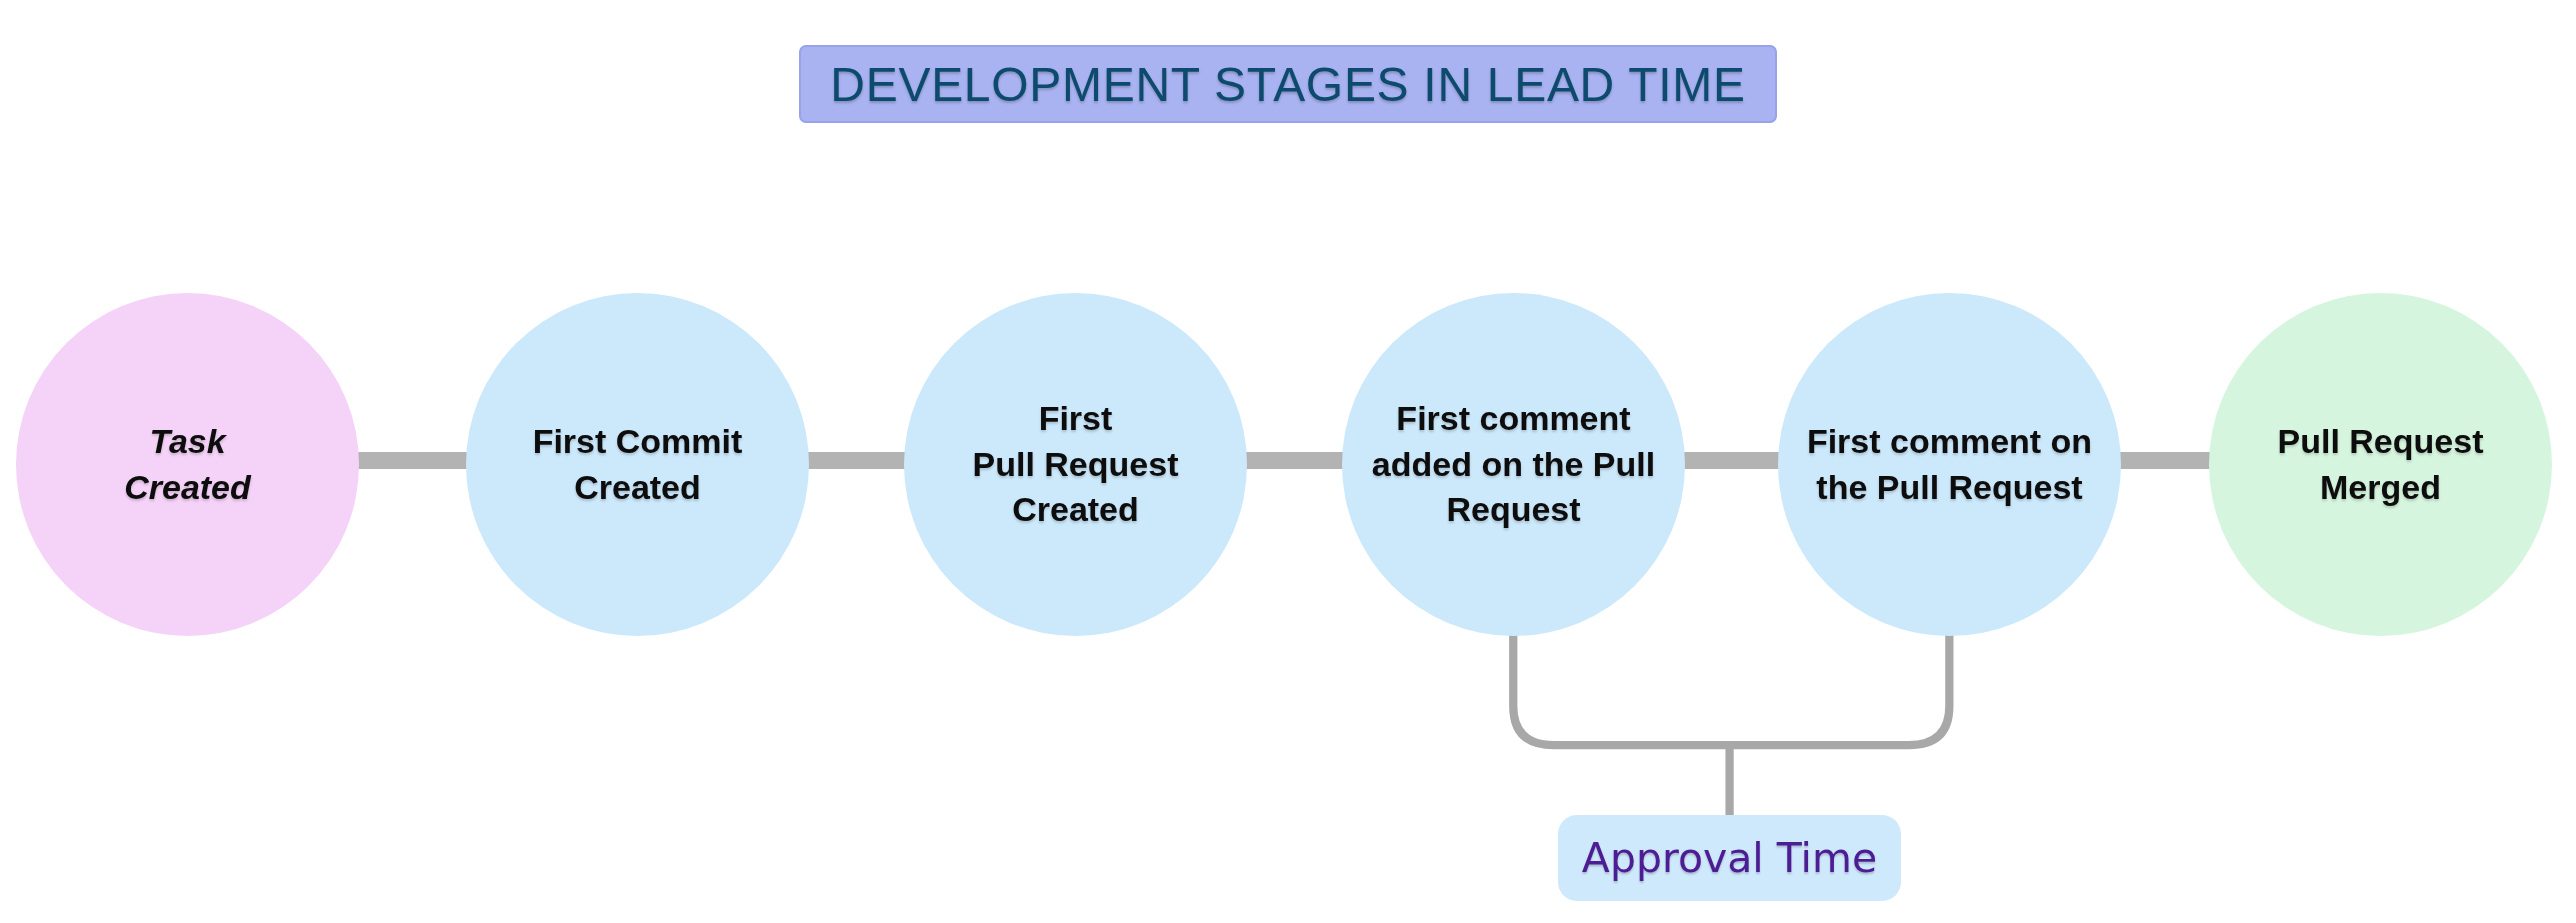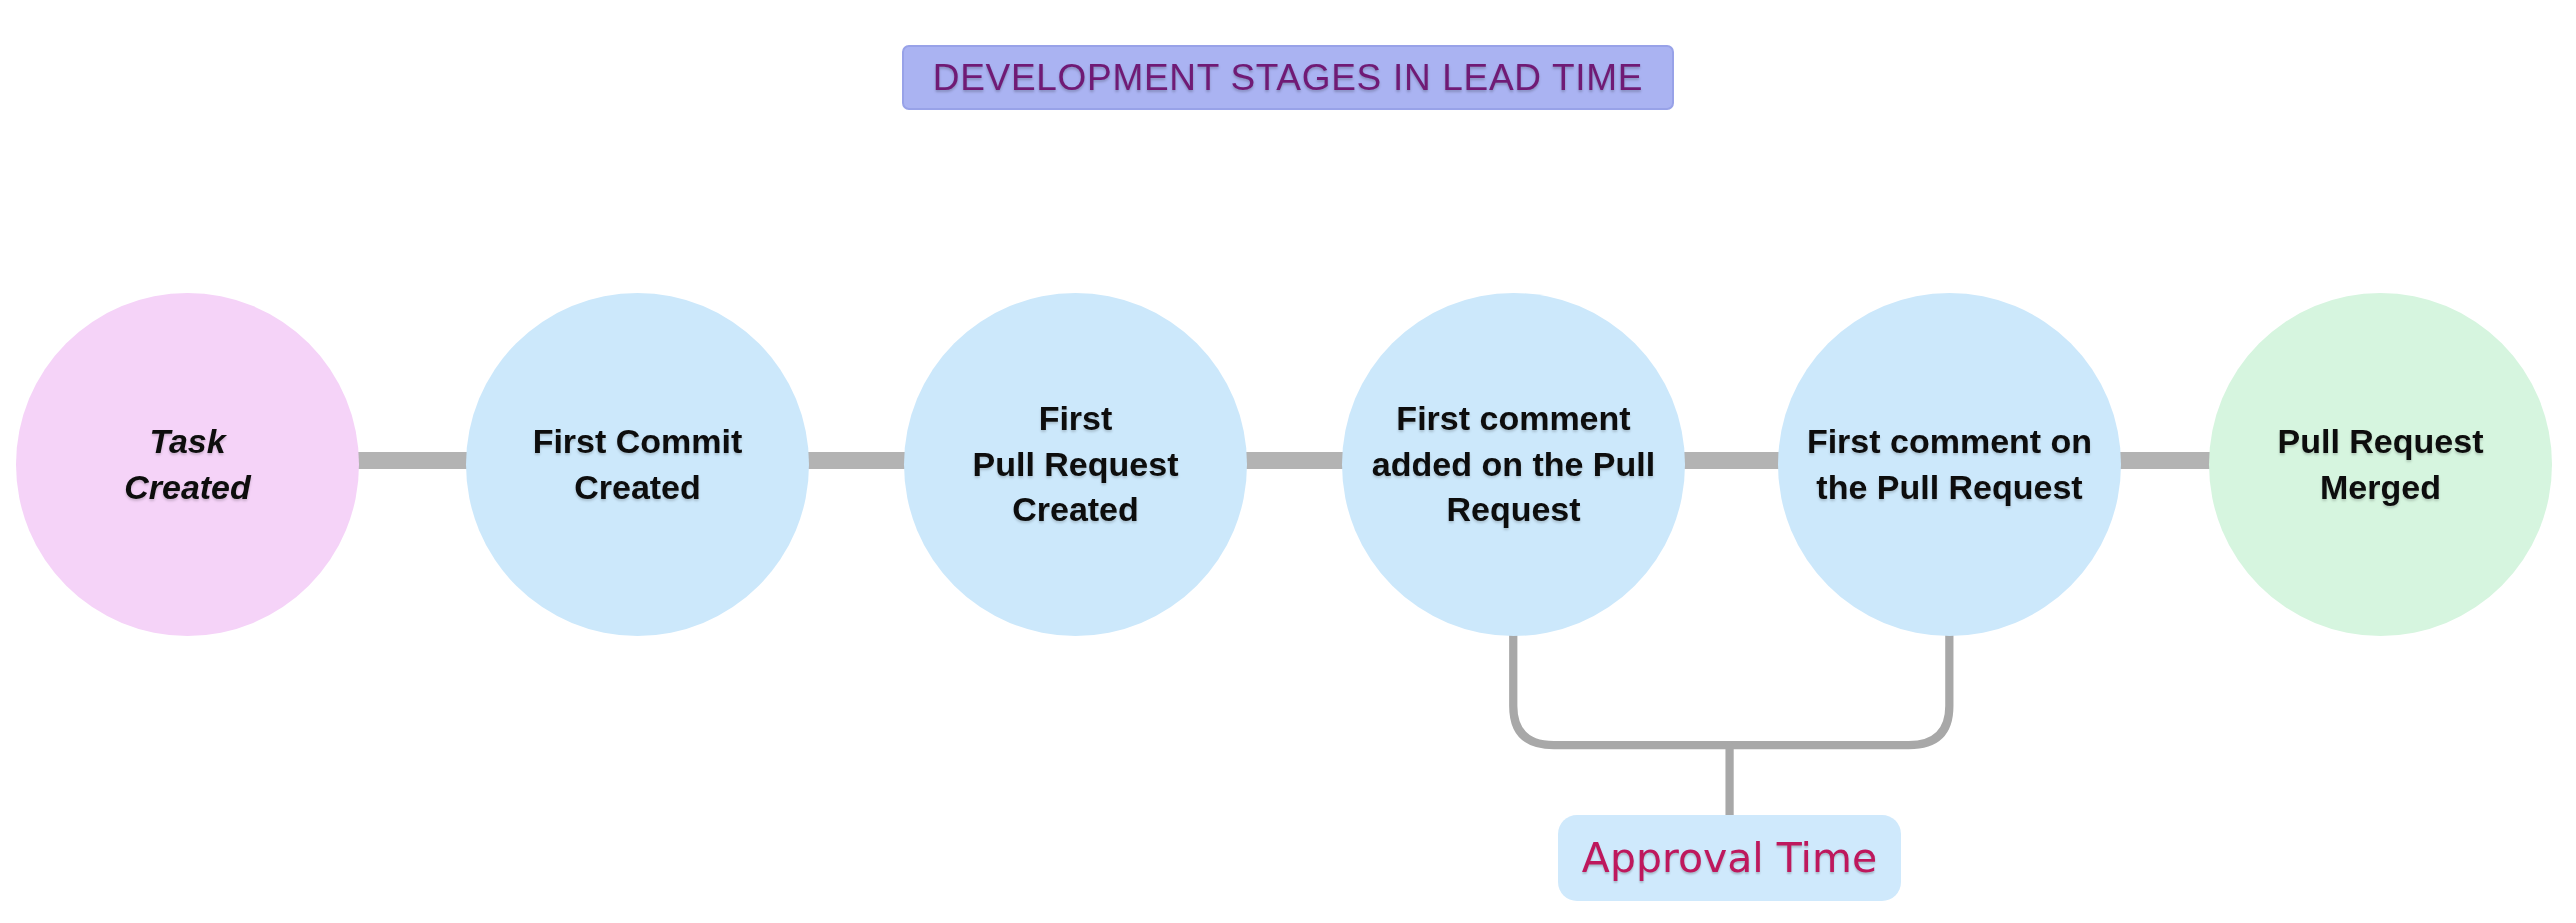--- a/index.html
+++ b/index.html
@@ -17,25 +17,25 @@
     display:flex;justify-content:center;
   }
   .title-banner{
     background:#aab3f2;
     border:2.1px solid #98a2e8;
     border-radius:6.9px;
     padding:9.6px 29px;
     display:flex;align-items:center;justify-content:center;
   }
   .title-text{
-    font-size:37px;
+    font-size:48px;
     font-weight:400;
     letter-spacing:0.7px;
     white-space:nowrap;
-    color:#701a75;
+    color:#0c4a6e;
     text-shadow:0 2.1px 2.7px rgba(0,0,0,0.22);
   }
   
   .connector{
     position:absolute;
     left:196px;top:452px;
     width:2185px;height:16.5px;
     background:#b3b3b3;
   }
   
@@ -71,21 +71,21 @@
     position:absolute;
     left:1558px;top:815px;
     width:343px;height:86px;
     border-radius:19px;
     background:#cfe9fc;
     display:flex;align-items:center;justify-content:center;
   }
   .approval-text{
     font-family:cursive, "DejaVu Sans", sans-serif;
     font-size:41px;
-    color:#be185d;
+    color:#4c1d95;
     text-shadow:0 2.1px 2.1px rgba(0,0,0,0.2);
     white-space:nowrap;
   }
 </style>
 </head>
 <body>
 
 <div class="canvas">
 
   <div class="title-row">

